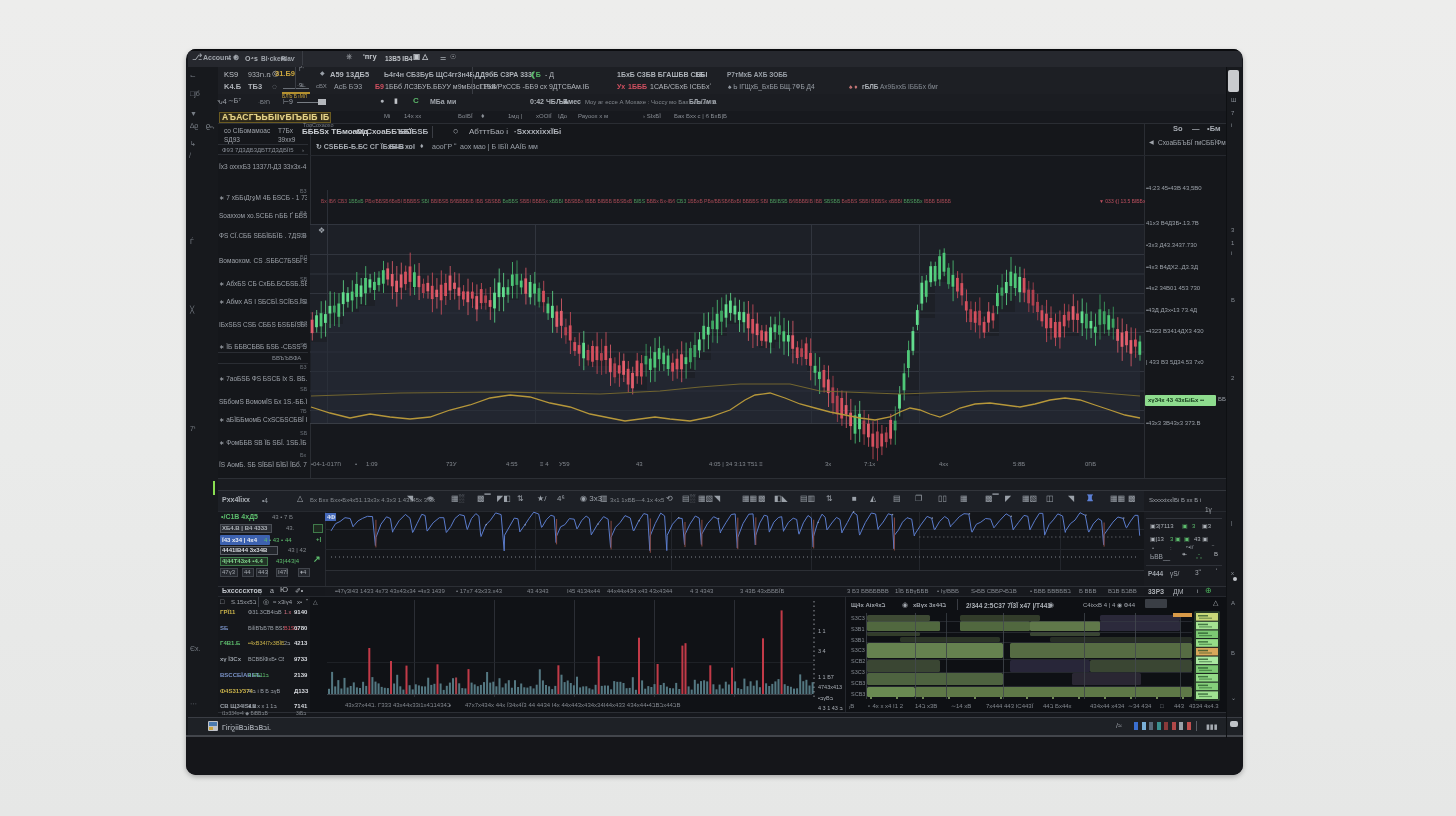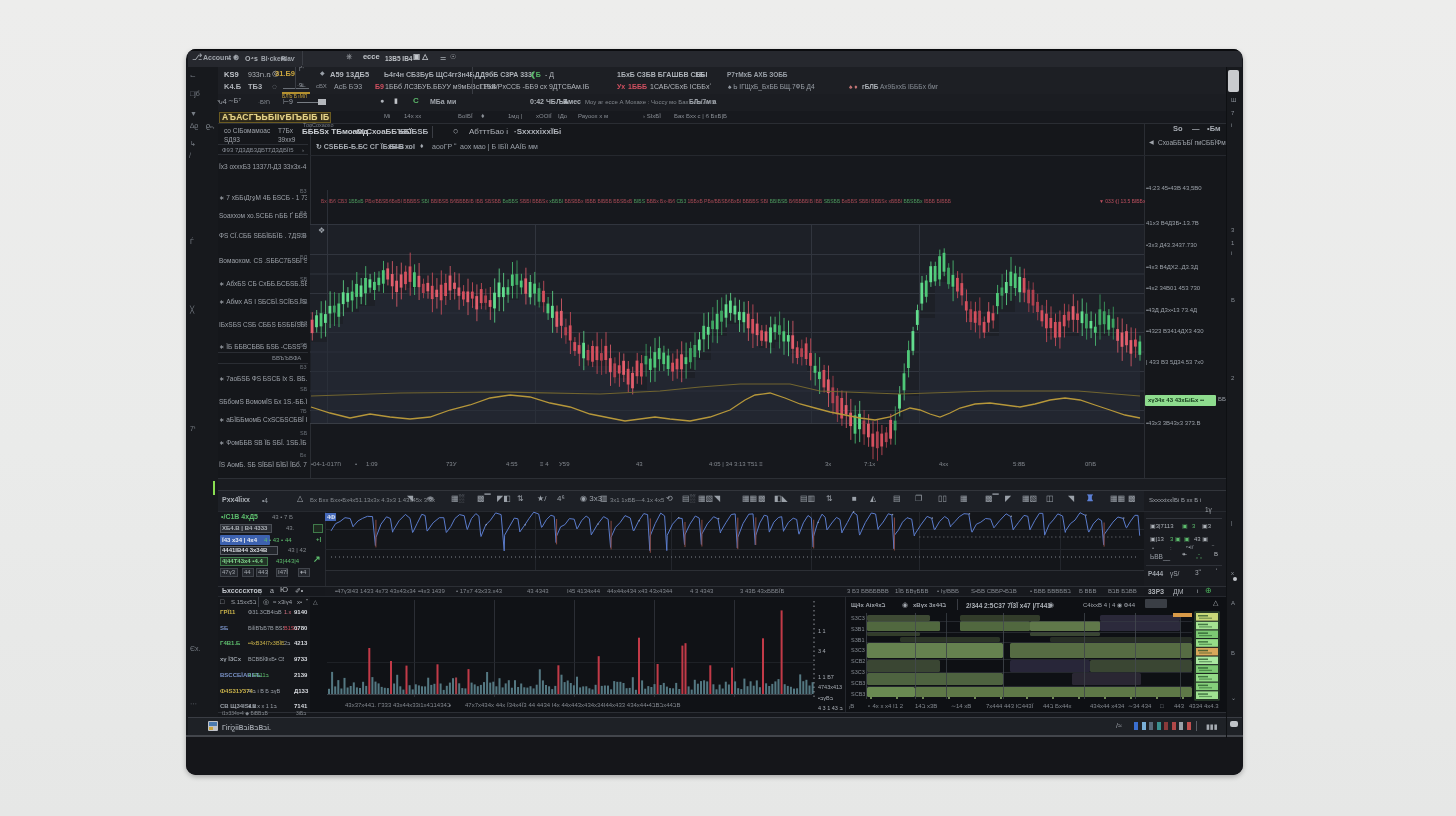--- a/index.html
+++ b/index.html
@@ -45,38 +45,38 @@
 <div class="b" style="left:32px;top:663px;width:1008px;height:1px;background:#2c2f35;"></div>
 <div class="b" style="left:1040px;top:18px;width:1px;height:671px;background:#0e1013;"></div>
 <div class="t" style="left:6px;top:4px;color:#a6abb2;font-size:9px;font-weight:400;letter-spacing:0px;">⎇</div>
 <div class="t" style="left:17px;top:5px;color:#a0a5ac;font-size:7px;font-weight:700;letter-spacing:0px;">Accoun̶t ⚙</div>
 <div class="t" style="left:46px;top:5px;color:#a0a5ac;font-size:8px;font-weight:400;letter-spacing:0px;">✦</div>
 <div class="t" style="left:59px;top:6px;color:#aeb2b8;font-size:7px;font-weight:700;letter-spacing:0px;">O⁴s</div>
 <div class="t" style="left:75px;top:6px;color:#a2a7ae;font-size:6.5px;font-weight:700;letter-spacing:0px;">Bl·cker̶s</div>
 <div class="t" style="left:95px;top:6px;color:#a2a7ae;font-size:6.5px;font-weight:700;letter-spacing:0px;">Plaѵ</div>
 <div class="b" style="left:116px;top:2px;width:1px;height:14px;background:#3a3d44;"></div>
 <div class="t" style="left:160px;top:4px;color:#b5b9bf;font-size:8px;font-weight:400;letter-spacing:0px;">⎈</div>
-<div class="t" style="left:177px;top:4px;color:#c3c7cc;font-size:7.5px;font-weight:700;letter-spacing:0px;">ессе</div>
+<div class="t" style="left:177px;top:4px;color:#c3c7cc;font-size:7.5px;font-weight:700;letter-spacing:0px;">ʹпгу</div>
 <div class="t" style="left:199px;top:6px;color:#bfc3c8;font-size:6.5px;font-weight:700;letter-spacing:0px;">13B5 ІB4</div>
 <div class="t" style="left:227px;top:4px;color:#c3c7cc;font-size:7.5px;font-weight:700;letter-spacing:0px;">▣ △</div>
 <div class="t" style="left:254px;top:5px;color:#a8adb4;font-size:7px;font-weight:400;letter-spacing:0px;">⚌</div>
 <div class="t" style="left:264px;top:4px;color:#b5b9bf;font-size:7px;font-weight:400;letter-spacing:0px;">☉</div>
 <div class="t" style="left:4px;top:23px;color:#787e86;font-size:7px;font-weight:400;letter-spacing:0px;">⌙</div>
 <div class="t" style="left:4px;top:41px;color:#787e86;font-size:7px;font-weight:400;letter-spacing:0px;">□ϳб</div>
 <div class="t" style="left:4px;top:61px;color:#787e86;font-size:7px;font-weight:400;letter-spacing:0px;">▼</div>
 <div class="t" style="left:4px;top:91px;color:#787e86;font-size:7px;font-weight:400;letter-spacing:0px;">↳</div>
 <div class="t" style="left:4px;top:103px;color:#787e86;font-size:7px;font-weight:400;letter-spacing:0px;"≯</div>
 <div class="t" style="left:4px;top:73px;color:#787e86;font-size:7px;font-weight:400;letter-spacing:0px;">∆ϱ</div>
 <div class="t" style="left:4px;top:189px;color:#787e86;font-size:7px;font-weight:400;letter-spacing:0px;">Ѓ</div>
 <div class="t" style="left:4px;top:257px;color:#787e86;font-size:7px;font-weight:400;letter-spacing:0px;">╳</div>
 <div class="t" style="left:4px;top:376px;color:#787e86;font-size:7px;font-weight:400;letter-spacing:0px;">7ᵗ</div>
 <div class="t" style="left:4px;top:596px;color:#787e86;font-size:7px;font-weight:400;letter-spacing:0px;">Єx.</div>
 <div class="t" style="left:4px;top:651px;color:#787e86;font-size:7px;font-weight:400;letter-spacing:0px;">⋯</div>
 <div class="t" style="left:20px;top:73px;color:#8a9098;font-size:7px;font-weight:400;letter-spacing:0px;">ϱₒ,</div>
-<div class="t" style="left:38px;top:22px;color:#c0c4ca;font-size:7.5px;font-weight:700;letter-spacing:0px;">KЅ9</div>
+<div class="t" style="left:38px;top:22px;color:#c0c4ca;font-size:7.5px;font-weight:400;letter-spacing:0px;">KЅ9</div>
 <div class="t" style="left:38px;top:34px;color:#afb3b9;font-size:7.5px;font-weight:700;letter-spacing:0px;">K4.Б</div>
 <div class="t" style="left:62px;top:22px;color:#afb3b9;font-size:7px;font-weight:400;letter-spacing:0px;">ח933.ռ</div>
 <div class="t" style="left:62px;top:34px;color:#afb3b9;font-size:7.5px;font-weight:700;letter-spacing:0px;">ТБ3</div>
 <div class="t" style="left:86px;top:21px;color:#b8bbc0;font-size:8px;font-weight:400;letter-spacing:0px;">◎</div>
 <div class="t" style="left:86px;top:34px;color:#9aa0a8;font-size:8px;font-weight:400;letter-spacing:0px;">◌</div>
 <div class="b" style="left:97px;top:39px;width:26px;height:1px;background:#6a6f76;"></div>
 <div class="t" style="left:111px;top:33px;color:#9aa0a8;font-size:6px;font-weight:400;letter-spacing:0px;">·9і̶</div>
 <div class="t" style="left:89px;top:21px;color:#c8a43e;font-size:7.5px;font-weight:700;letter-spacing:0px;">31.Б9</div>
 <div class="b" style="left:109px;top:18px;width:1px;height:22px;background:#3a3d44;"></div>
 <div class="t" style="left:113px;top:17px;color:#8a8f96;font-size:6px;font-weight:400;letter-spacing:0px;">Ґ ʹ</div>

